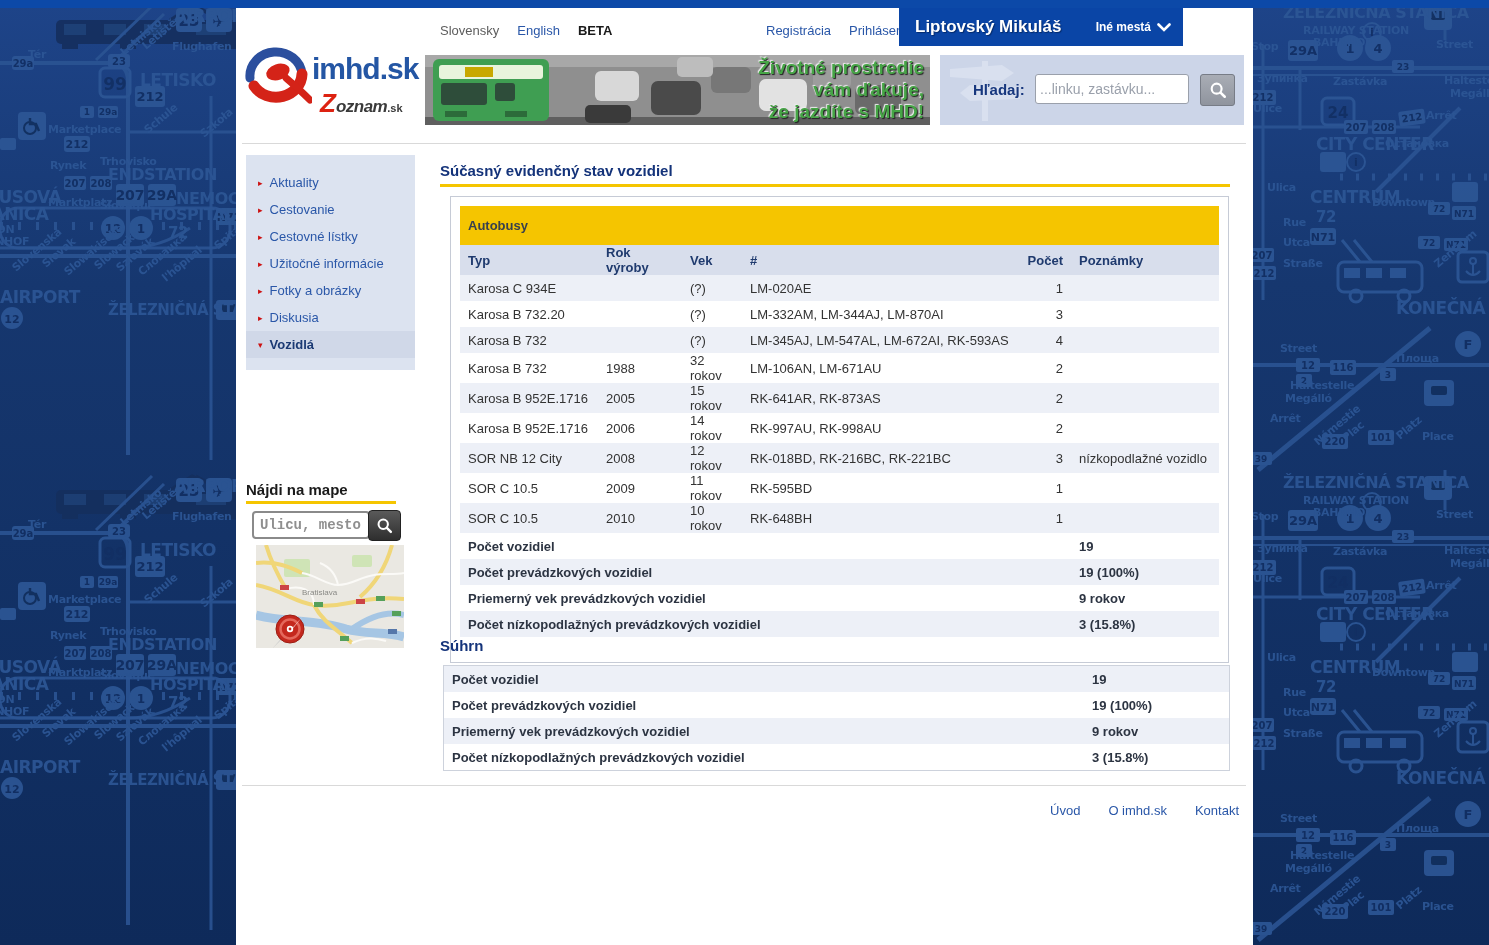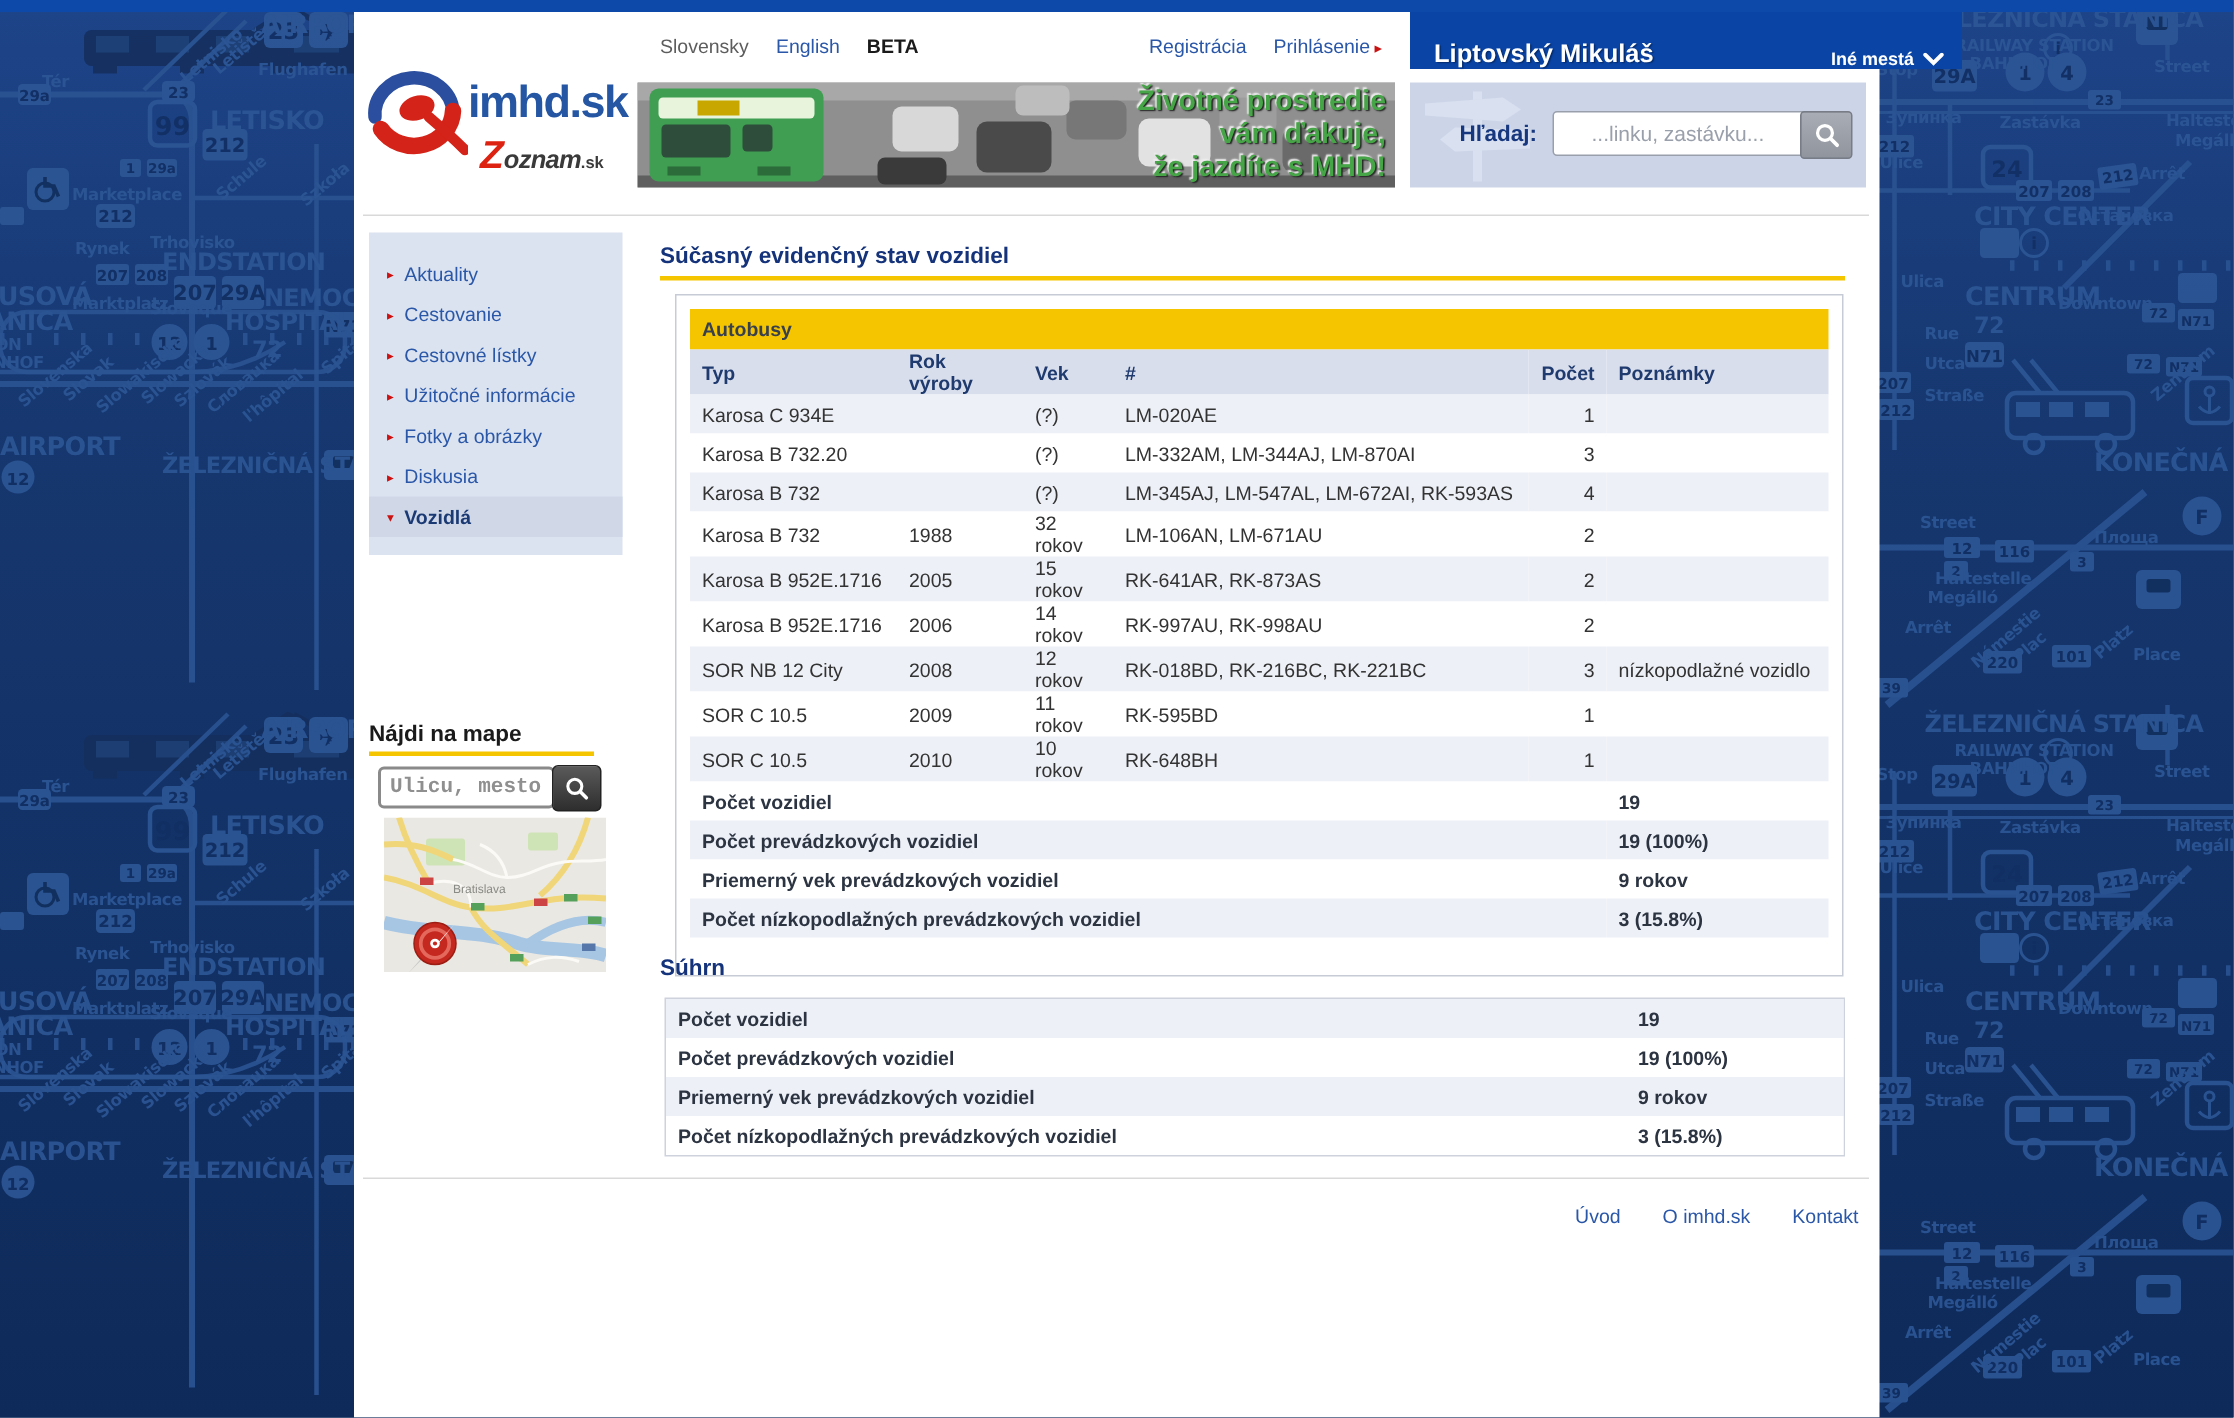--- a/index.html
+++ b/index.html
@@ -22,27 +22,27 @@
   .zoznam{left:84px;top:80px;white-space:nowrap;}
   .zoznam .z{color:#dd2211;font-weight:bold;font-style:italic;font-size:26px;}
   .zoznam .rest{color:#3a3a3a;font-weight:bold;font-style:italic;font-size:17px;letter-spacing:-0.5px;}
   .zoznam .tld{color:#3a3a3a;font-weight:bold;font-size:11px;}
   
   .banner{left:189px;top:47px;width:505px;height:70px;overflow:hidden;cursor:pointer;
           background:linear-gradient(#9b9b9b,#6e6e6e);}
   .banner-text{position:absolute;right:6px;top:2px;text-align:right;font-weight:bold;font-size:19px;
                line-height:22px;color:#46a546;text-shadow:1px 1px 1px #222,-1px -1px 1px #eee;}
   
-  .city-box{left:704px;top:0;width:368px;height:38px;background:#0a45a6;display:flex;align-items:flex-end;cursor:pointer;}
+  .city-box{left:663px;top:0;width:284px;height:38px;background:#0a45a6;display:flex;align-items:center;cursor:pointer;}
   .city-name{color:#fff;font-weight:bold;font-size:17px;margin-left:16px;text-shadow:1px 1px 1px #042a6b;flex:1;}
   .other-cities{color:#fff;font-weight:bold;font-size:12px;margin-right:12px;display:flex;align-items:center;gap:6px;}
   .search-panel{left:704px;top:47px;width:304px;height:70px;background:#ccd5e8;}
   .search-label{position:absolute;left:33px;top:26px;font-size:15px;font-weight:bold;color:#17377e;}
   .search-input{position:absolute;left:95px;top:19px;width:144px;height:28px;border:1px solid #9aa0ab;
-                border-radius:3px;padding:0 25px;font-size:14px;color:#333;background:#fff;
+                border-radius:3px;padding:0 4px;font-size:14px;color:#333;background:#fff;
                 font-family:"Liberation Sans",sans-serif;}
   .search-input::placeholder{color:#9aa0ab;}
   .search-btn{position:absolute;left:260px;top:19px;width:33px;height:30px;border:1px solid #777c86;
               border-radius:3px;background:linear-gradient(#a9adb5,#84899312 120%);background-color:#8b909a;
               display:flex;align-items:center;justify-content:center;cursor:pointer;}
   .hr{height:1px;background:#d9d9d9;left:6px;width:1004px;}
   
   .sidebar{left:10px;top:147px;width:169px;background:#dce3f0;padding:14px 0 12px 0;}
   .menu-item{height:27px;display:flex;align-items:center;padding-left:12px;gap:7px;cursor:pointer;}
   .menu-item .arr{color:#cc1111;font-size:9px;}
@@ -61,21 +61,21 @@
   .map-btn{position:absolute;left:132px;top:502px;width:31px;height:29px;border:1px solid #222;
            border-radius:4px;background:linear-gradient(#5a5a5a,#2e2e2e);display:flex;align-items:center;
            justify-content:center;cursor:pointer;}
   .map-thumb{left:20px;top:537px;width:148px;height:103px;cursor:pointer;}
   
   .page-title{left:204px;top:154px;font-size:15px;font-weight:bold;color:#14337a;}
   .title-underline{left:204px;top:176px;width:790px;height:3px;background:#f5c500;}
   .table-box{left:214px;top:188px;width:779px;border:1px solid #c6cbd6;box-sizing:border-box;
              padding:9px 9px 25px 9px;background:#fff;}
   table{border-collapse:collapse;width:759px;font-size:13px;color:#333;}
-  .caption-row th{background:#f5c500;height:27px;text-align:left;padding:0 8px;
+  .caption-row th{background:#f5c500;height:39px;text-align:left;padding:0 8px;
                   color:#38404d;font-size:13px;font-weight:bold;}
   .head-row th{background:#d8deec;height:26px;text-align:left;padding:0 8px;color:#1f3a6e;font-size:13px;}
   td{height:26px;padding:0 8px;}
   td.num{text-align:right;}
   tr.light{background:#edf0f7;}
   tr.white{background:#fff;}
   td.stat-label,td.stat-value{font-weight:bold;color:#2c3442;}
   .suhrn-title{left:204px;top:629px;font-size:15px;font-weight:bold;color:#14337a;}
   .suhrn-box{left:207px;top:657px;width:787px;border:1px solid #cdd2dc;box-sizing:border-box;}
   .suhrn-box table{width:785px;}

